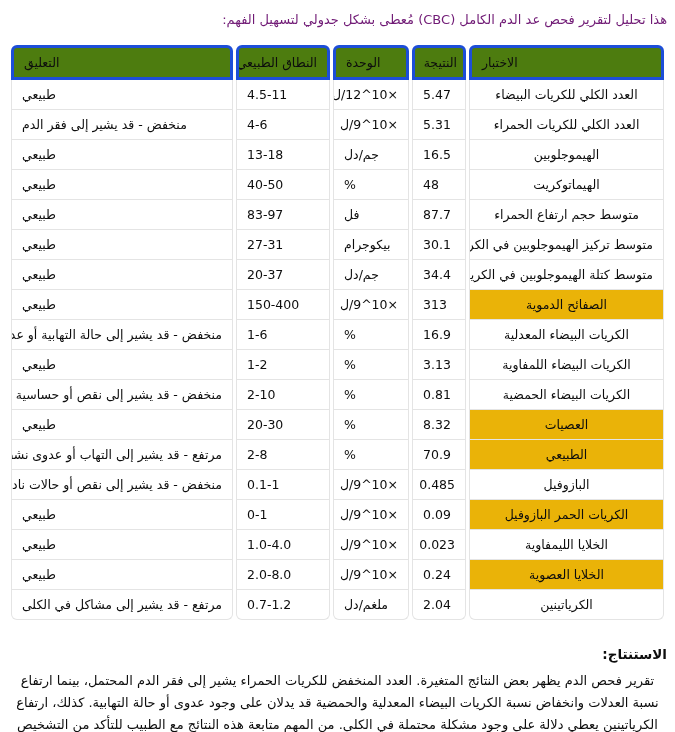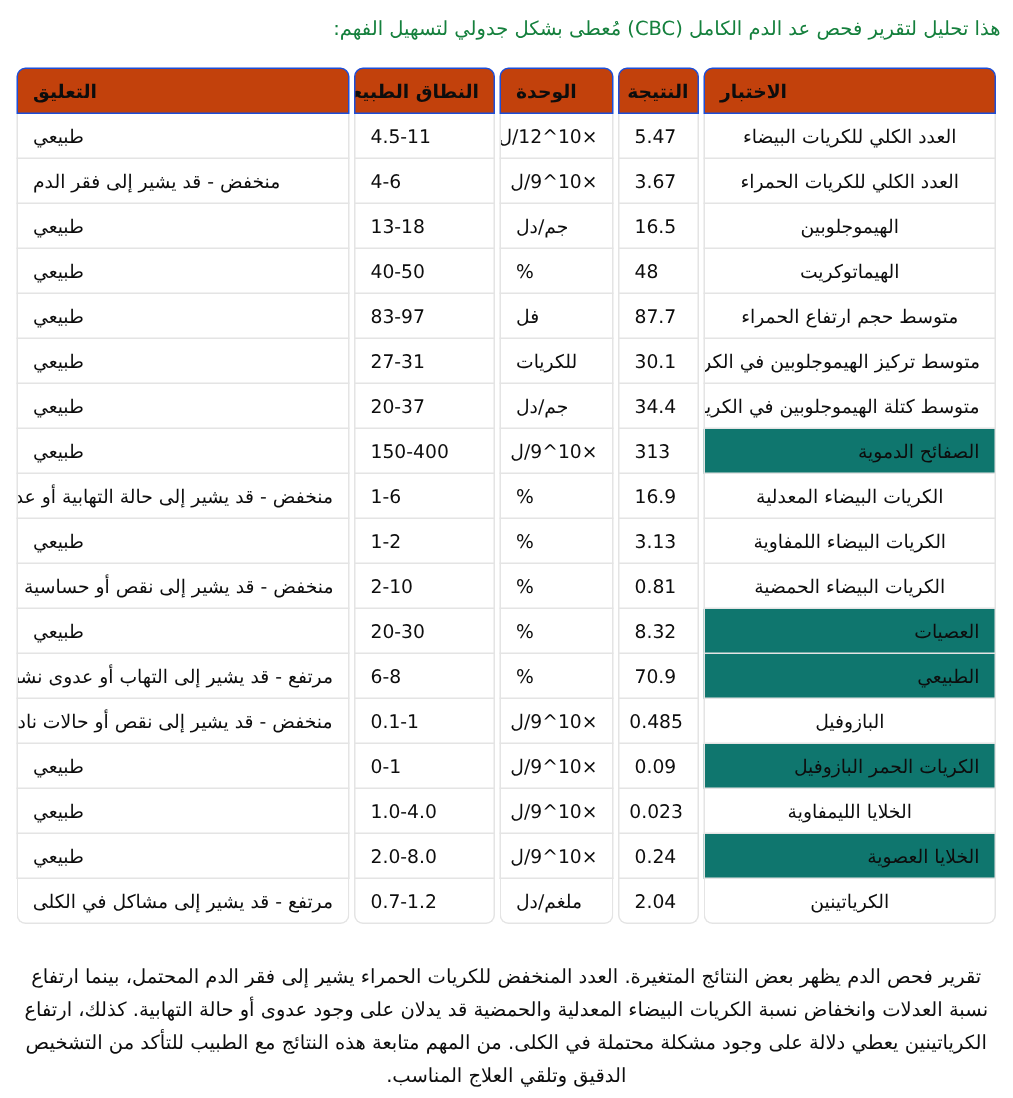--- a/index.html
+++ b/index.html
@@ -10,56 +10,56 @@
     font-family: "DejaVu Sans", "Liberation Sans", sans-serif;
     color: #0d0d0d;
     direction: rtl;
     padding: 10px 8px 8px 8px;
     overflow: hidden;
   }
   .intro {
     font-size: 13px;
     line-height: 20px;
     text-align: right;
-    color: #15803d;
+    color: #701a75;
   }
   table.cbc {
     margin-top: 15px;
     width: 659px;
     table-layout: fixed;
     border-collapse: separate;
     border-spacing: 3px 0;
     direction: rtl;
     font-size: 12.5px;
   }
   th, td {
     padding: 7px 10px;
     line-height: 15px;
     vertical-align: middle;
     overflow: hidden;
     white-space: nowrap;
   }
   th {
-    background: #c2410c;
-    font-weight: 700;
-    border: 1px solid #1d4ed8;
+    background: #4d7c0f;
+    font-weight: 400;
+    border: 3px solid #1d4ed8;
     border-radius: 6px 6px 0 0;
     text-align: left;
   }
   th.col-result { text-align: right; padding-right: 6px; }
   th.col-test { text-align: left; margin-left: 24px; }
   td {
     background: #ffffff;
     border-left: 1px solid #e4e4e4;
     border-right: 1px solid #e4e4e4;
     border-bottom: 1px solid #e4e4e4;
     text-align: left;
   }
   td.col-test { text-align: center; }
-  td.col-test.shaded { background: #0f766e; text-align: right; }
+  td.col-test.shaded { background: #eab308; }
   tbody tr:last-child td { border-radius: 0 0 6px 6px; }
   .conclusion { margin-top: 25px; }
   .conclusion-heading {
     font-size: 13.5px;
     font-weight: 700;
     text-align: right;
     line-height: 18px;
   }
   .conclusion-body {
     margin-top: 7px;
@@ -94,21 +94,21 @@
   <tbody>
       <tr>
     <td class="col-test">العدد الكلي للكريات البيضاء</td>
     <td class="col-result">5.47</td>
     <td class="col-unit">×10^12/ل</td>
     <td class="col-range">4.5-11</td>
     <td class="col-comment">طبيعي</td>
   </tr>
       <tr>
     <td class="col-test">العدد الكلي للكريات الحمراء</td>
-    <td class="col-result">3.67</td>
+    <td class="col-result">5.31</td>
     <td class="col-unit">×10^9/ل</td>
     <td class="col-range">4-6</td>
     <td class="col-comment">منخفض - قد يشير إلى فقر الدم</td>
   </tr>
       <tr>
     <td class="col-test">الهيموجلوبين</td>
     <td class="col-result">16.5</td>
     <td class="col-unit">جم/دل</td>
     <td class="col-range">13-18</td>
     <td class="col-comment">طبيعي</td>
@@ -123,21 +123,21 @@
       <tr>
     <td class="col-test">متوسط حجم ارتفاع الحمراء</td>
     <td class="col-result">87.7</td>
     <td class="col-unit">فل</td>
     <td class="col-range">83-97</td>
     <td class="col-comment">طبيعي</td>
   </tr>
       <tr>
     <td class="col-test">متوسط تركيز الهيموجلوبين في الكرية</td>
     <td class="col-result">30.1</td>
-    <td class="col-unit">للكريات</td>
+    <td class="col-unit">بيكوجرام</td>
     <td class="col-range">27-31</td>
     <td class="col-comment">طبيعي</td>
   </tr>
       <tr>
     <td class="col-test">متوسط كتلة الهيموجلوبين في الكرية</td>
     <td class="col-result">34.4</td>
     <td class="col-unit">جم/دل</td>
     <td class="col-range">20-37</td>
     <td class="col-comment">طبيعي</td>
   </tr>
@@ -173,21 +173,21 @@
     <td class="col-test shaded">العصيات</td>
     <td class="col-result">8.32</td>
     <td class="col-unit">%</td>
     <td class="col-range">20-30</td>
     <td class="col-comment">طبيعي</td>
   </tr>
       <tr>
     <td class="col-test shaded">الطبيعي</td>
     <td class="col-result">70.9</td>
     <td class="col-unit">%</td>
-    <td class="col-range">6-8</td>
+    <td class="col-range">2-8</td>
     <td class="col-comment">مرتفع - قد يشير إلى التهاب أو عدوى نشطة</td>
   </tr>
       <tr>
     <td class="col-test">البازوفيل</td>
     <td class="col-result">0.485</td>
     <td class="col-unit">×10^9/ل</td>
     <td class="col-range">0.1-1</td>
     <td class="col-comment">منخفض - قد يشير إلى نقص أو حالات نادرة</td>
   </tr>
       <tr>
@@ -215,14 +215,15 @@
     <td class="col-test">الكرياتينين</td>
     <td class="col-result">2.04</td>
     <td class="col-unit">ملغم/دل</td>
     <td class="col-range">0.7-1.2</td>
     <td class="col-comment">مرتفع - قد يشير إلى مشاكل في الكلى</td>
   </tr>
     </tbody>
 </table>
 
 <div class="conclusion">
+  <div class="conclusion-heading">الاستنتاج:</div>
   <div class="conclusion-body">تقرير فحص الدم يظهر بعض النتائج المتغيرة. العدد المنخفض للكريات الحمراء يشير إلى فقر الدم المحتمل، بينما ارتفاع نسبة العدلات وانخفاض نسبة الكريات البيضاء المعدلية والحمضية قد يدلان على وجود عدوى أو حالة التهابية. كذلك، ارتفاع الكرياتينين يعطي دلالة على وجود مشكلة محتملة في الكلى. من المهم متابعة هذه النتائج مع الطبيب للتأكد من التشخيص الدقيق وتلقي العلاج المناسب.</div>
 </div>
 
 </body></html>

